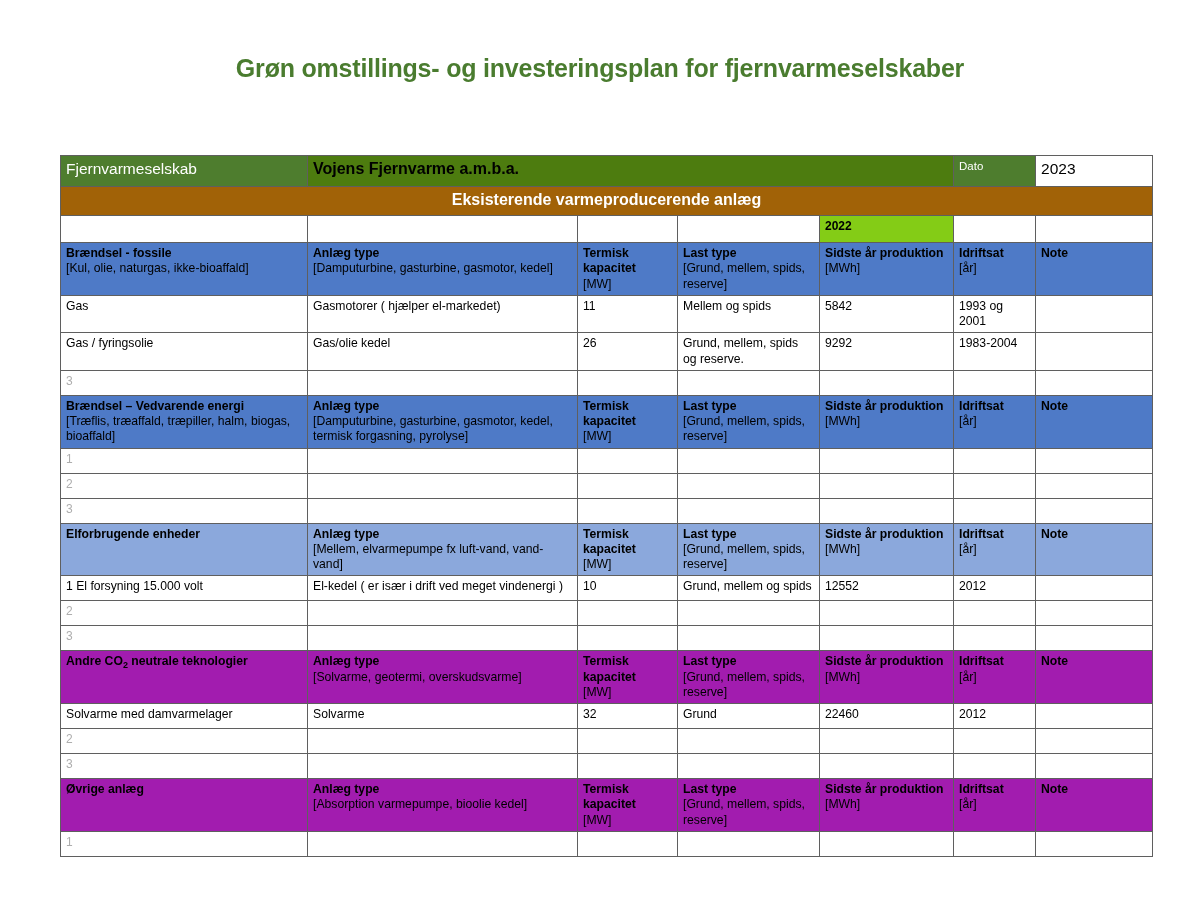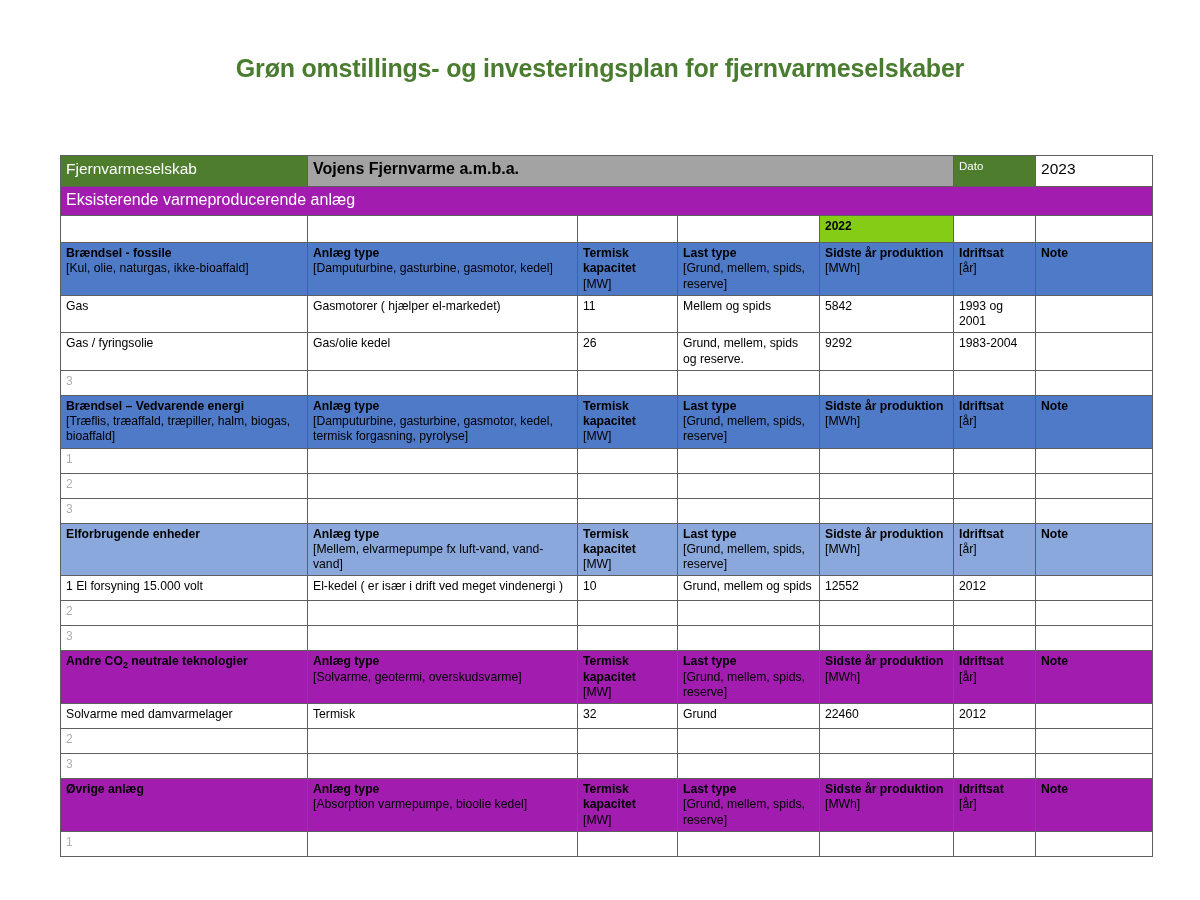--- a/index.html
+++ b/index.html
@@ -60,21 +60,21 @@
   .id-label {
     background: #4E7D2E;
     color: #ffffff;
     font-size: 15.5px;
     font-weight: normal;
     height: 24px;
     vertical-align: middle;
     padding-left: 6px;
   }
   .id-value {
-    background: #a3a3a3;
+    background: #4d7c0f;
     font-size: 16px;
     font-weight: bold;
     vertical-align: middle;
     padding-left: 8px;
   }
   .date-label {
     background: #4E7D2E;
     color: #ffffff;
     font-size: 11.5px;
     vertical-align: middle;
@@ -82,24 +82,25 @@
   }
   .date-value {
     background: #ffffff;
     font-size: 15.5px;
     vertical-align: middle;
     padding-left: 8px;
   }
 
   
   .banner {
-    background: #a21caf;
+    background: #a16207;
     color: #ffffff;
     font-size: 16px;
-    font-weight: normal;
+    font-weight: bold;
+    text-align: center;
     height: 22px;
     vertical-align: middle;
     border-color: #21395F;
   }
 
   
   .spacer-cell { background: #ffffff; height: 20px; }
   .year-cell {
     background: #84cc16;
     height: 20px;
@@ -357,21 +358,21 @@
           <td class="hdr-light">
             <span class="title">Idriftsat</span>
             <span class="sub">[år]</span>
           </td>
           <td class="hdr-light">
             <span class="title">Note</span>
           </td>
         </tr>
         <tr class="data-row">
           <td><span>Solvarme med damvarmelager</span></td>
-          <td>Termisk</td>
+          <td>Solvarme</td>
           <td>32</td>
           <td>Grund</td>
           <td>22460</td>
           <td>2012</td>
           <td></td>
         </tr>
         <tr class="blank-row">
           <td><span class="rownum">2</span></td>
           <td></td>
           <td></td>

